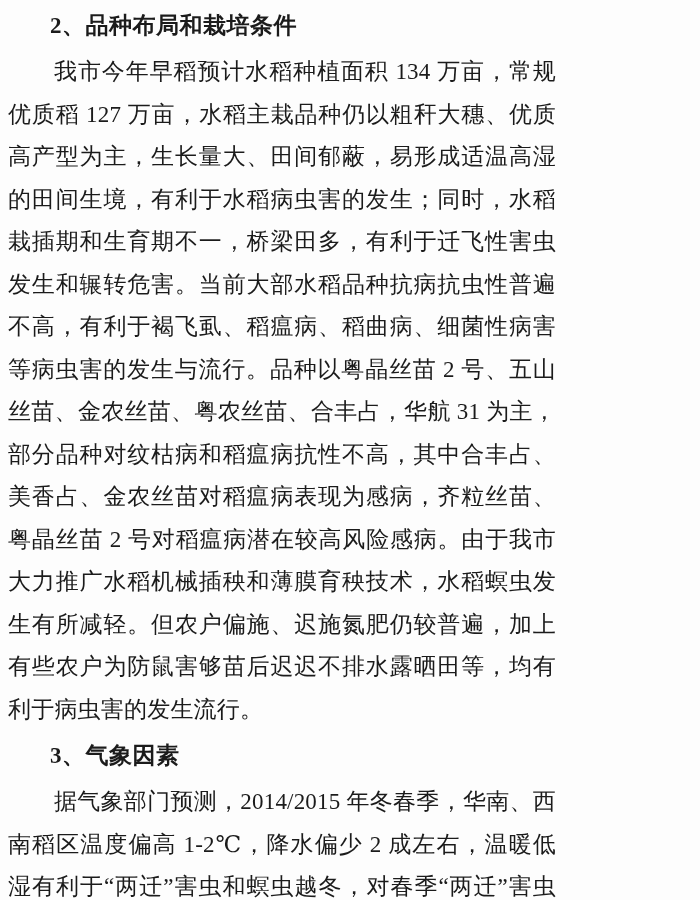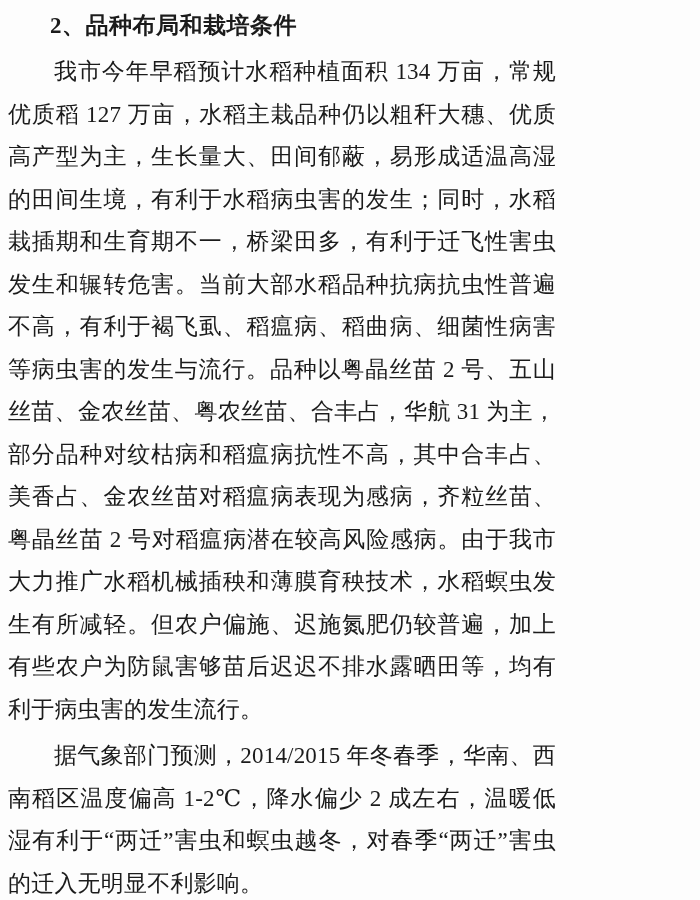--- a/index.html
+++ b/index.html
@@ -41,14 +41,15 @@
     letter-spacing: 0.2px;
     word-break: break-all;
   }
 </style>
 </head>
 <body>
 
 <div class="doc-page">
   <h2 class="doc-heading">2、品种布局和栽培条件</h2>
   <p class="doc-para">我市今年早稻预计水稻种植面积 134 万亩，常规优质稻 127 万亩，水稻主栽品种仍以粗秆大穗、优质高产型为主，生长量大、田间郁蔽，易形成适温高湿的田间生境，有利于水稻病虫害的发生；同时，水稻栽插期和生育期不一，桥梁田多，有利于迁飞性害虫发生和辗转危害。当前大部水稻品种抗病抗虫性普遍不高，有利于褐飞虱、稻瘟病、稻曲病、细菌性病害等病虫害的发生与流行。品种以粤晶丝苗 2 号、五山丝苗、金农丝苗、粤农丝苗、合丰占，华航 31 为主，部分品种对纹枯病和稻瘟病抗性不高，其中合丰占、美香占、金农丝苗对稻瘟病表现为感病，齐粒丝苗、粤晶丝苗 2 号对稻瘟病潜在较高风险感病。由于我市大力推广水稻机械插秧和薄膜育秧技术，水稻螟虫发生有所减轻。但农户偏施、迟施氮肥仍较普遍，加上有些农户为防鼠害够苗后迟迟不排水露晒田等，均有利于病虫害的发生流行。</p>
+  <h2 class="doc-heading">3、气象因素</h2>
   <p class="doc-para">据气象部门预测，2014/2015 年冬春季，华南、西南稻区温度偏高 1-2℃，降水偏少 2 成左右，温暖低湿有利于“两迁”害虫和螟虫越冬，对春季“两迁”害虫的迁入无明显不利影响。</p>
 </div>
 
 </body></html>

